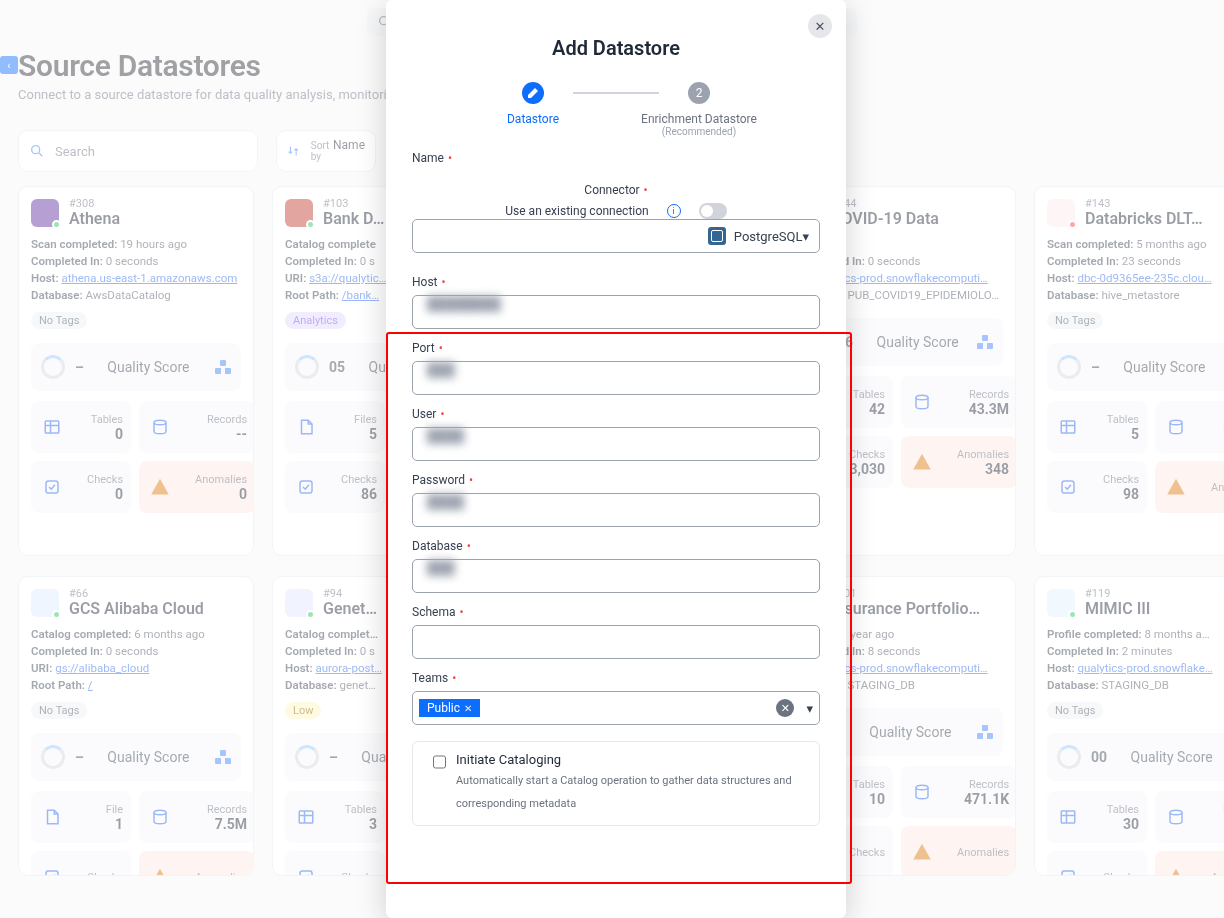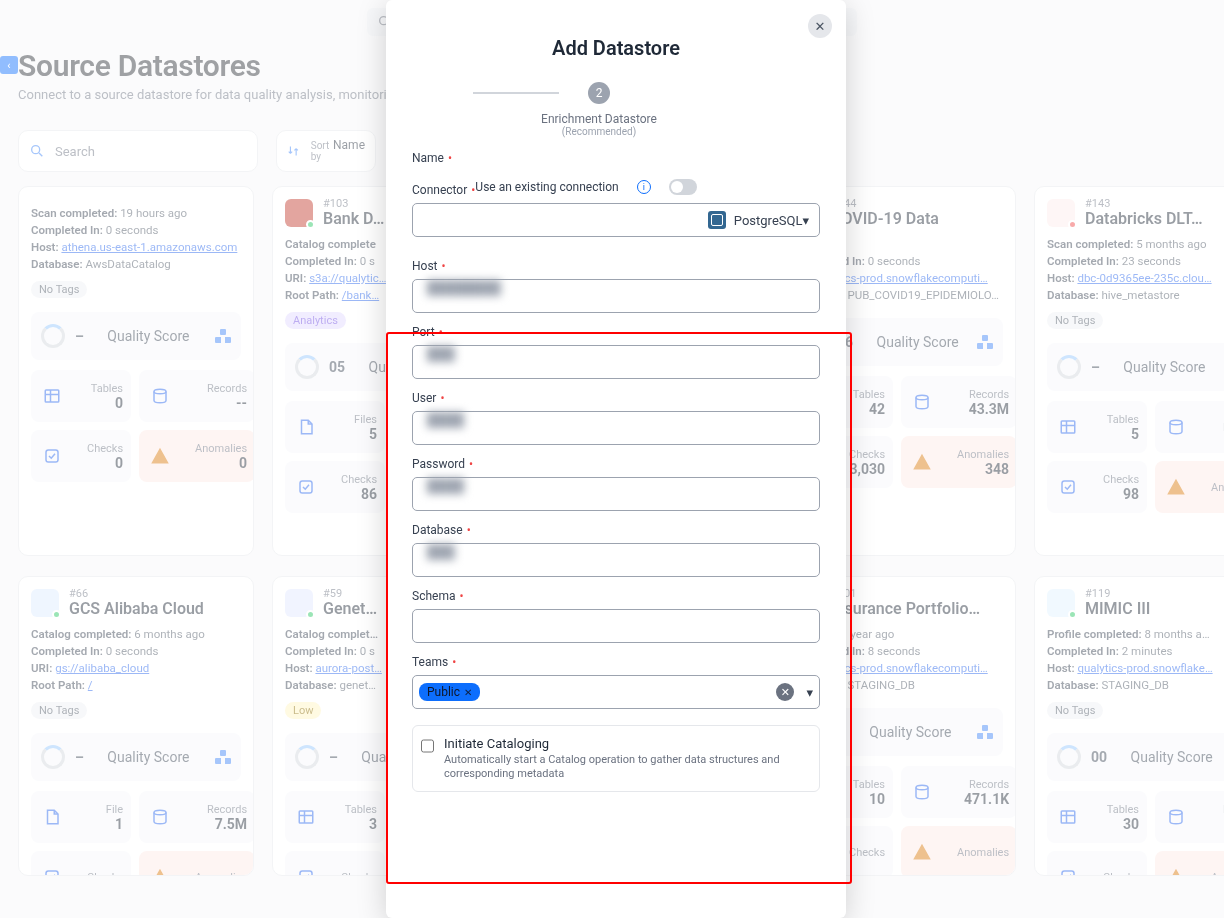--- a/index.html
+++ b/index.html
@@ -60,39 +60,39 @@
   .step { width: 200px; display:flex; flex-direction:column; align-items:center; font-size:12px; }
   .step .circle { width:22px; height:22px; border-radius:50%; background:#0d6efd; color:#fff; display:flex; align-items:center; justify-content:center; font-size:12px; position:relative; }
   .step .circle.pen::before { content:""; width:10px; height:10px; background:#fff; clip-path: polygon(0 100%, 0 70%, 70% 0, 100% 30%, 30% 100%); }
   .step.inactive .circle { background:#9ca3af; }
   .step .slabel { margin-top:8px; color:#0d6efd; }
   .step.inactive .slabel { color:#6b7280; }
   .step .ssub { font-size:10px; color:#9ca3af; }
   .step-line { height:2px; background:#d1d5db; flex: 0 0 86px; margin-top:10px; margin-left:-60px; margin-right:-60px; z-index:0; }
   .frm-label { font-size:12px; color:#374151; margin: 12px 0 6px; display:flex; align-items:center; gap:4px; }
   .req { color:#ef4444; }
-  .connector-row { display:flex; align-items:center; justify-content:flex-start; }
+  .connector-row { display:flex; align-items:center; justify-content:space-between;flex-direction:column; }
   .toggle-wrap { display:flex; align-items:center; gap:18px; font-size:12px; color:#374151; }
   .toggle-wrap .info { width:14px; height:14px; border-radius:50%; border:1px solid #0d6efd; color:#0d6efd; font-size:9px; display:flex; align-items:center; justify-content:center; }
   .switch { width:28px; height:16px; border-radius:9px; background:#d1d5db; position:relative; }
   .switch::after { content:""; position:absolute; width:12px; height:12px; border-radius:50%; background:#fff; top:2px; left:2px; }
   .input, .select { width:100%; height:34px; border:1px solid #9ca3af; border-radius:5px; padding:0 10px; font-size:13px; color:#374151; background:#fff; }
   .select { display:flex; align-items:center; justify-content:flex-end; }
   .select .left { display:flex; align-items:center; gap:8px; }
   .pg-icon { width:18px; height:18px; background:#336791; border-radius:3px; position:relative; }
   .pg-icon::after { content:""; position:absolute; inset:3px; border:1.5px solid #fff; border-radius:2px; }
   .red-outline { position:absolute; left:386px; top:332px; width:466px; height:552px; border:2px solid #f00; border-radius:3px; pointer-events:none; }
   .teams-box { display:flex; align-items:center; gap:6px; padding:0 6px; }
-  .chip { background:#0d6efd; color:#0f172a; font-size:12px; padding:2px 8px; border-radius:8px; display:flex; align-items:center; gap:4px; }
+  .chip { background:#0d6efd; color:#ffffff; font-size:12px; padding:2px 8px; border-radius:0; display:flex; align-items:center; gap:4px; }
   .chip .x { font-size:10px; opacity:.9; }
   .teams-box .clear { margin-left:auto; width:18px; height:18px; border-radius:50%; background:#6b7280; color:#fff; display:flex; align-items:center; justify-content:center; font-size:11px;}
-  .catalog-box { border:1px solid #e5e7eb; border-radius:6px; padding:10px 8px; margin-top:16px; display:flex; gap:10px; }
+  .catalog-box { border:1px solid #e5e7eb; border-radius:6px; padding:10px 20px; margin-top:16px; display:flex; gap:10px; }
   .catalog-box input[type=checkbox] { width:16px; height:16px; margin-top:2px; }
   .catalog-box .t1 { font-size:13px; color:#1f2937; }
-  .catalog-box .t2 { font-size:11px; color:#6b7280; margin-top:2px; line-height:14px; }
+  .catalog-box .t2 { font-size:11px; color:#6b7280; margin-top:2px; line-height:23px; }
   .blur-val { filter: blur(4px); color:#9ca3af; display:inline-block; padding-left:4px;}
 </style>
 </head>
 <body>
 
 <div class="bg">
   <div class="topbar">
     <div class="search-wrap">
       <svg viewBox="0 0 24 24">
           <circle cx="10" cy="10" r="6"></circle>
@@ -122,20 +122,29 @@
         </svg>
       <div class="lbls">
         <span>Sort by</span>
         <span style="color:#1f2937;font-size:12px">Name</span>
       </div>
     </div>
   </div>
 
   <div class="cards" id="row1">
       <div class="card card-row2">
+    <div class="card-head">
+      <div class="ds-icon" style="background:#5b2a9e">
+        <span class="dot green"></span>
+      </div>
+      <div>
+        <div class="id">#308</div>
+        <h3>Athena</h3>
+      </div>
+    </div>
     <div class="meta">
           <div><b>Scan completed:</b> 19 hours ago</div>
           <div><b>Completed In:</b> 0 seconds</div>
           <div><b>Host:</b> <a>athena.us-east-1.amazonaws.com</a></div>
           <div><b>Database:</b> AwsDataCatalog</div>
         </div>
     <span class="tag ">No Tags</span>
     <div class="score-row">
       <div class="left"><span class="score-ring"></span><b>–</b>&nbsp;<span>Quality Score</span></div>
       <span class="tree-icon"></span>
@@ -480,21 +489,21 @@
             </div>
           </div>
     </div>
   </div>
       <div class="card card-row3">
     <div class="card-head">
       <div class="ds-icon" style="background:#e0e7ff">
         <span class="dot green"></span>
       </div>
       <div>
-        <div class="id">#59</div>
+        <div class="id">#94</div>
         <h3>Genet…</h3>
       </div>
     </div>
     <div class="meta">
           <div><b>Catalog complet…</b> </div>
           <div><b>Completed In:</b> 0 s</div>
           <div><b>Host:</b> <a>aurora-post…</a></div>
           <div><b>Database:</b> genet…</div>
         </div>
     <span class="tag low">Low</span>
@@ -700,20 +709,24 @@
   </div>
     </div>
 </div>
 <div class="bg-overlay"></div>
 
 <div class="modal">
   <div class="close">✕</div>
   <h2>Add Datastore</h2>
 
   <div class="stepper">
+    <div class="step">
+      <div class="circle pen"></div>
+      <div class="slabel">Datastore</div>
+    </div>
     <div class="step-line"></div>
     <div class="step inactive">
       <div class="circle">2</div>
       <div class="slabel">Enrichment Datastore</div>
       <div class="ssub">(Recommended)</div>
     </div>
   </div>
 
   <div class="frm-label">
       <span>Name</span>

